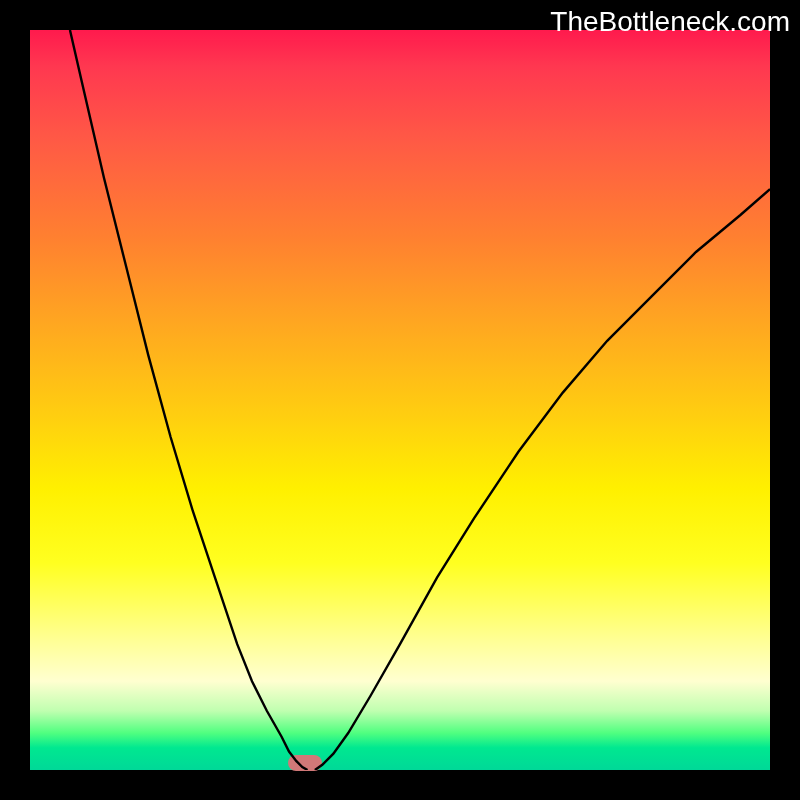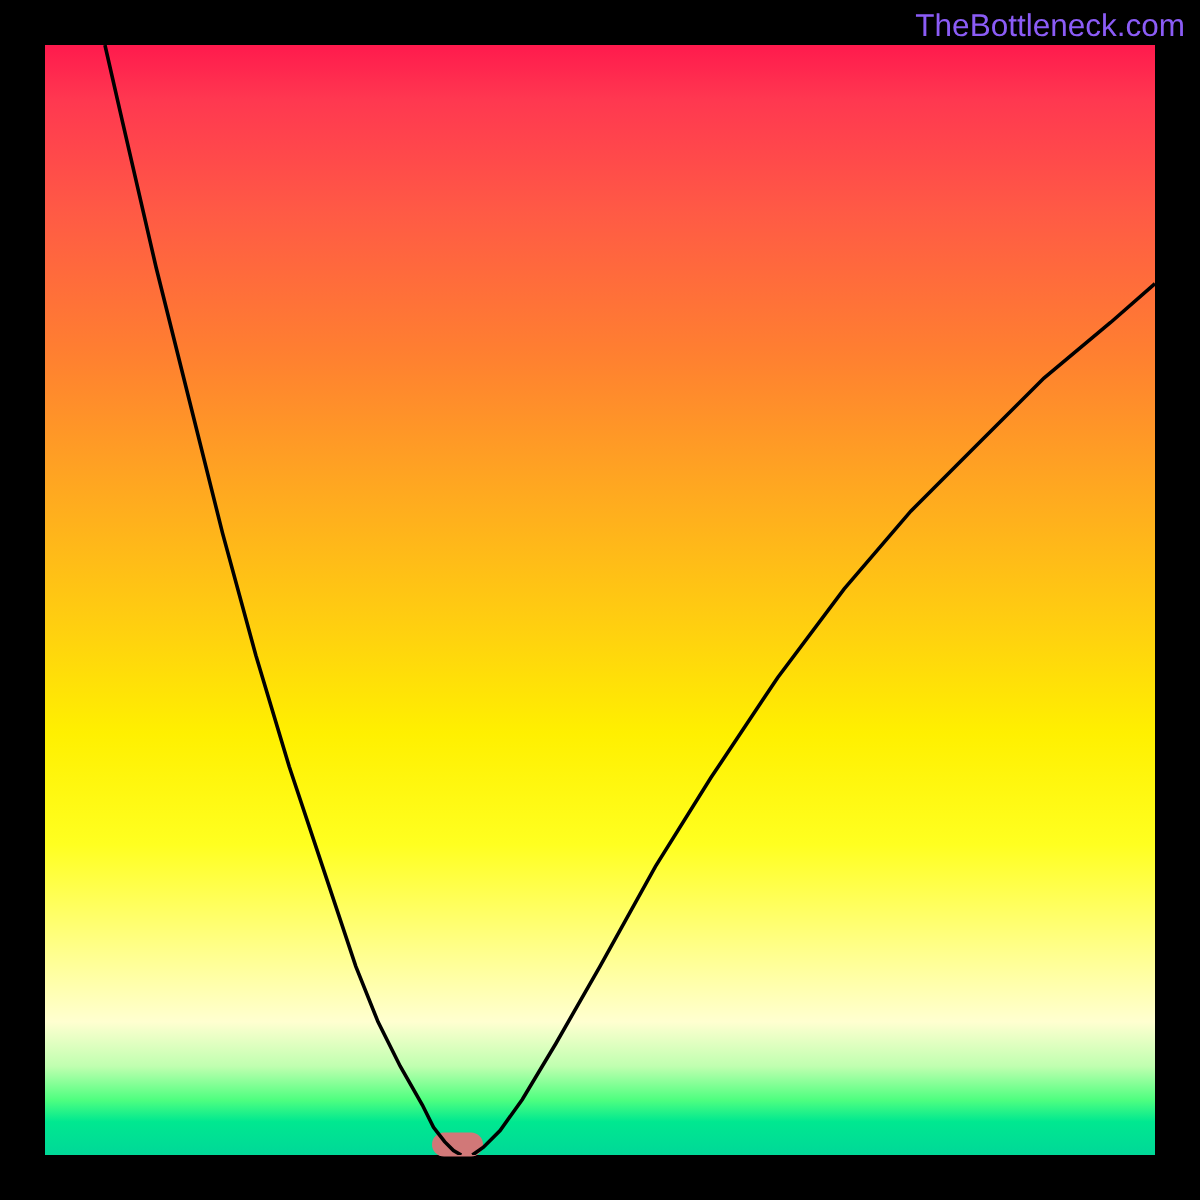--- a/index.html
+++ b/index.html
@@ -26,22 +26,22 @@
         #50ff80 95%,
         #00e890 97%,
         #00d898 100%
       );
     }
     .watermark {
       position: absolute;
       top: 6px;
       right: 10px;
       font-family: Arial, Helvetica, sans-serif;
-      font-size: 21px;
-      color: #8b5cf6;
+      font-size: 28px;
+      color: #ffffff;
       z-index: 10;
       text-align: center;
     }
     .curve-svg {
       position: absolute;
       left: 0;
       top: 0;
       width: 100%;
       height: 100%;
       z-index: 5;

